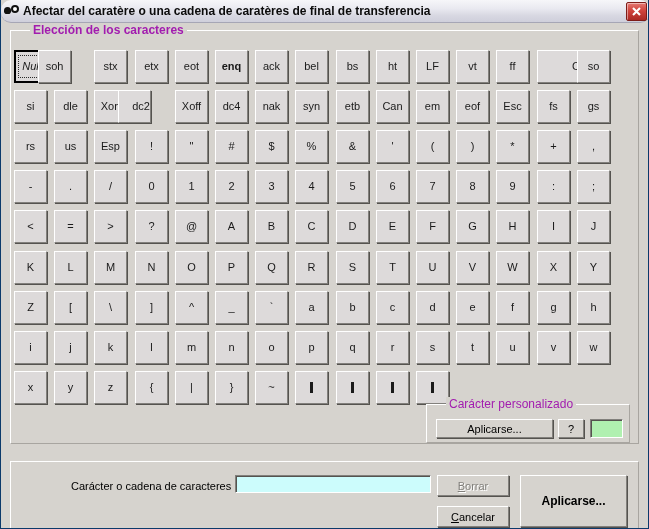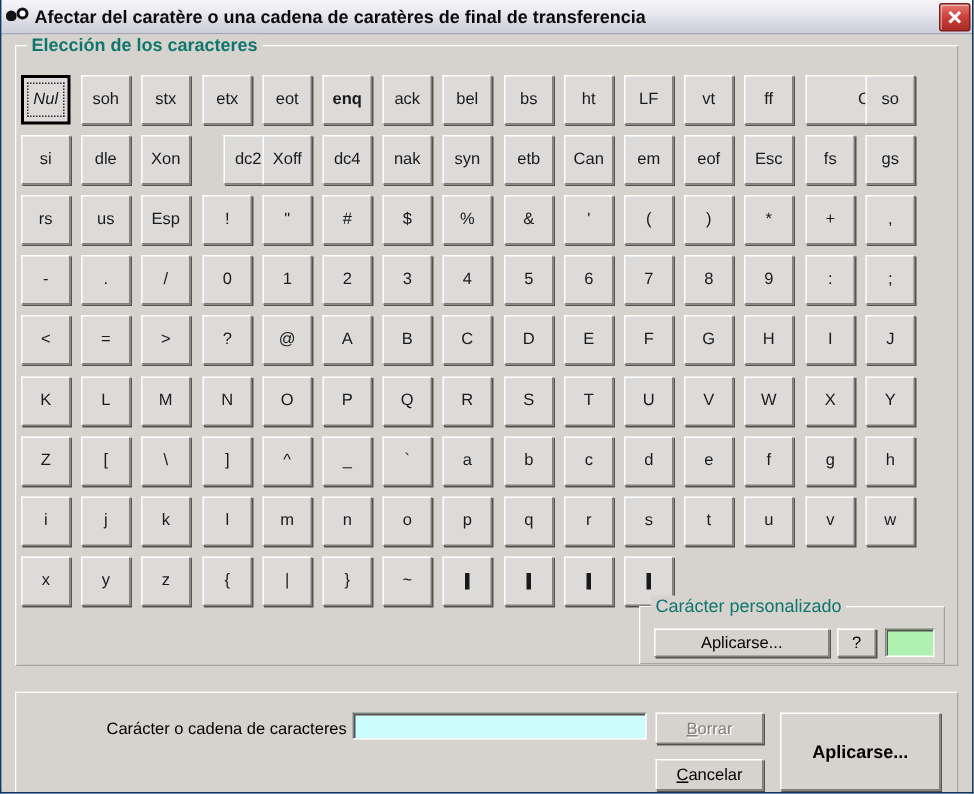--- a/index.html
+++ b/index.html
@@ -21,21 +21,21 @@
     border-top: none;
     overflow: hidden;
   }
 
   
   #titlebar {
     position: absolute; left: 0; top: 0;
     width: 649px; height: 23px;
     background: linear-gradient(to bottom, #f6f6f9 0%, #e9e9f0 40%, #d8d8e2 70%, #cfcfdb 100%);
     border-bottom: 1px solid #a6a6b5;
-    display: flex; align-items: center;
+    display: flex; align-items: center; border-radius: 10px;
   }
   #title-icon {
     width: 16px; height: 16px;
     margin-left: 3px; margin-right: 3px;
     position: relative; flex: 0 0 auto;
   }
   #title-icon .ico-l, #title-icon .ico-r {
     position: absolute; background: #111;
   }
   #title-icon .ico-l { left: 0px; top: 4px; width: 7px; height: 7px; border-radius: 50% 50% 40% 40%; }
@@ -75,22 +75,23 @@
     border: 1px solid #a8a5a0;
     border-top-color: #ffffff;
     border-left-color: #ffffff;
     pointer-events: none;
   }
   .gb-title {
     position: absolute;
     background: #d6d3ce;
     padding: 0 3px;
     font-size: 12px;
-    color: #0f766e;
+    color: #a21caf;
     white-space: nowrap;
+    margin-left: 12px;
   }
 
   #group-chars { left: 9px; top: 7px; width: 629px; height: 414px; }
   #group-chars > .gb-title { left: 7px; top: -8px; font-weight: bold; font-size: 12px; }
 
   
   #keygrid {
     position: absolute; left: 13px; top: 27px;
     width: 607px; height: 374px;
   }
@@ -204,21 +205,21 @@
     <div class="groupbox" id="group-chars">
       <div class="gb-inner"></div>
       <div class="gb-title">Elección de los caracteres</div>
     </div>
 
     <div id="keygrid">
         <div class="keyrow" style="top: 0px;">
           <div class="key focused" style="left: 0px;">
             <div class="kf">Nul</div>
           </div>
-          <div class="key" style="left: 40px;">
+          <div class="key" style="left: 24px;">
             <span>soh</span>
           </div>
           <div class="key" style="left: 80px;">
             <span>stx</span>
           </div>
           <div class="key" style="left: 121px;">
             <span>etx</span>
           </div>
           <div class="key" style="left: 161px;">
             <span>eot</span>
@@ -257,21 +258,21 @@
         <div class="keyrow" style="top: 40px;">
           <div class="key" style="left: 0px;">
             <span>si</span>
           </div>
           <div class="key" style="left: 40px;">
             <span>dle</span>
           </div>
           <div class="key" style="left: 80px;">
             <span>Xon</span>
           </div>
-          <div class="key" style="left: 135px;">
+          <div class="key" style="left: 104px; justify-content: flex-end;">
             <span>dc2</span>
           </div>
           <div class="key" style="left: 161px;">
             <span>Xoff</span>
           </div>
           <div class="key" style="left: 201px;">
             <span>dc4</span>
           </div>
           <div class="key" style="left: 241px;">
             <span>nak</span>

